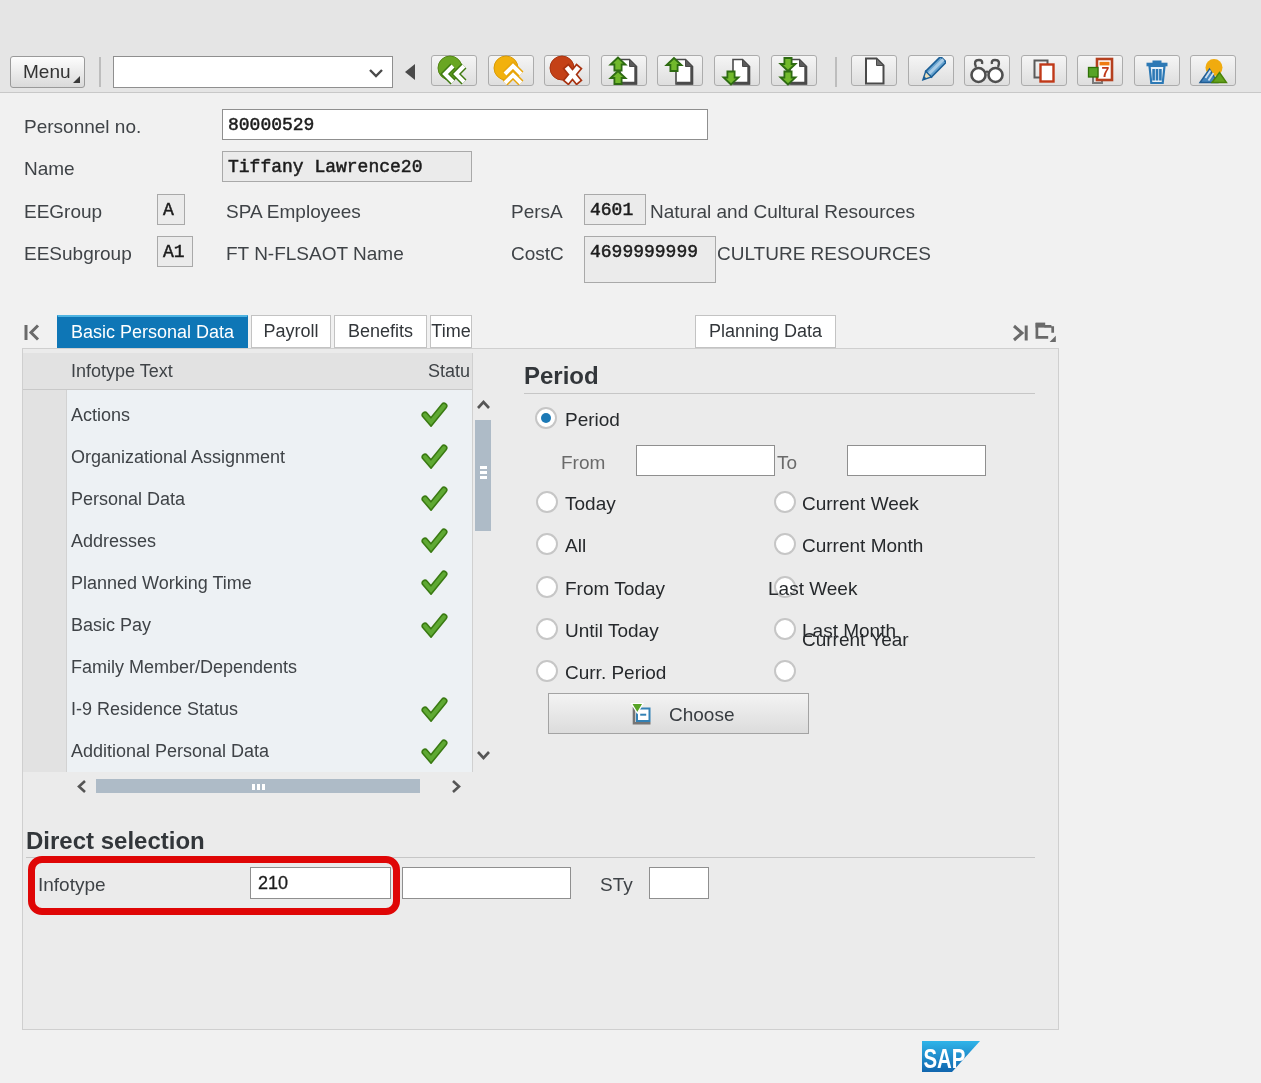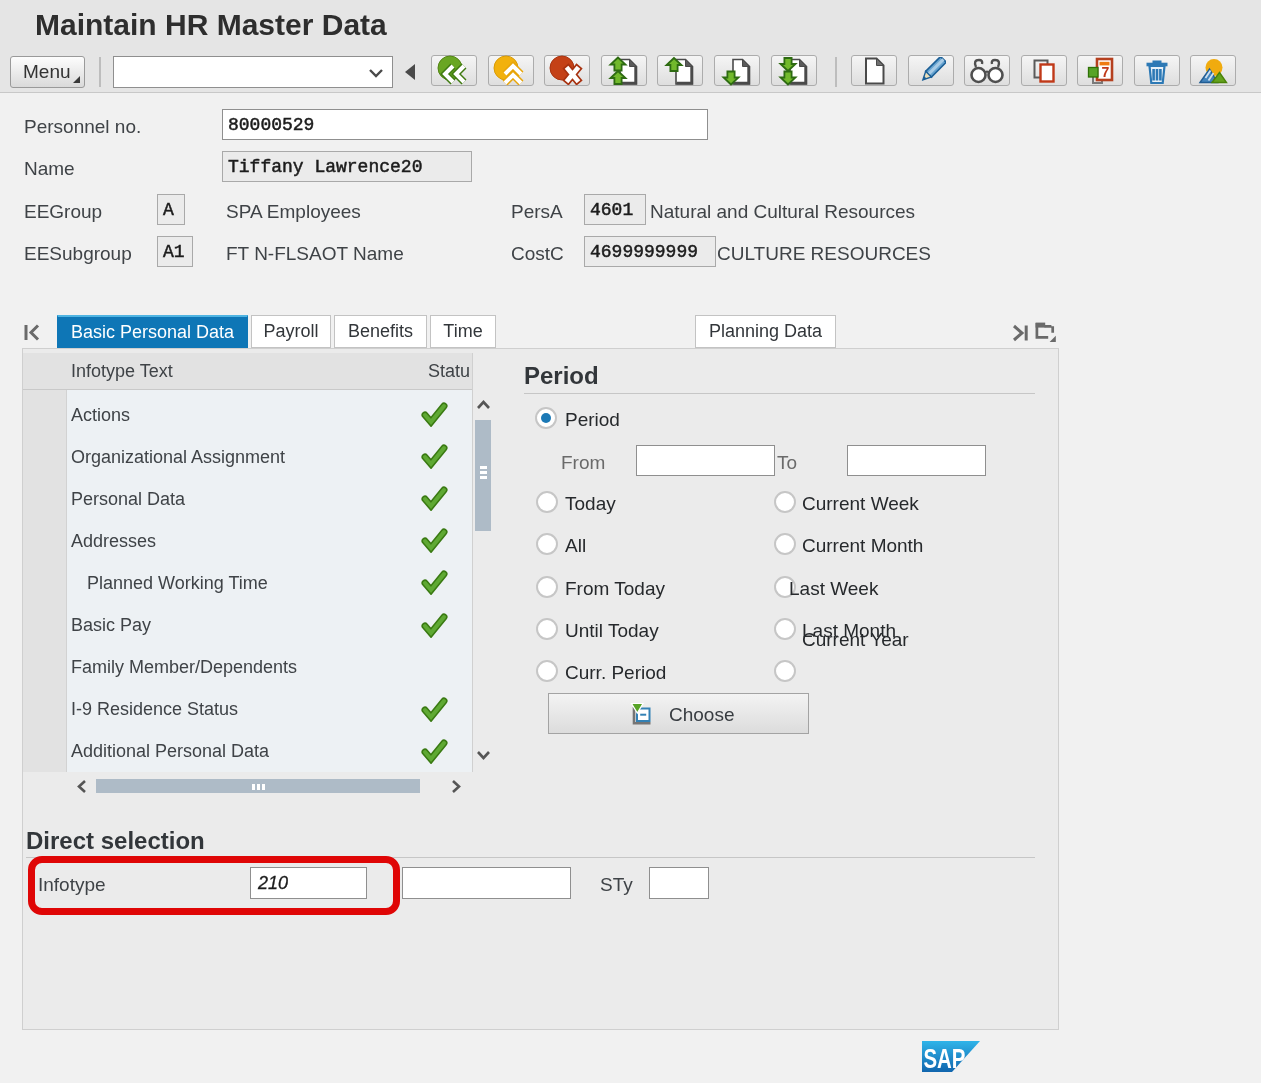--- a/index.html
+++ b/index.html
@@ -16,21 +16,20 @@
 .tab { position:absolute; top:315px; height:33px; background:#fff; border:1px solid #c3c3c3; color:#32363a; font-size:18px; text-align:center; line-height:31px; }
 .radio { position:absolute; width:22px; height:22px; border-radius:50%; background:#fff; border:2px solid #c6c6c6; }
 .radio.sel::after { content:""; position:absolute; left:4px; top:4px; width:10px; height:10px; border-radius:50%; background:#1b79b6; }
 .rlbl { position:absolute; font-size:19px; color:#26292c; white-space:nowrap; }
 </style>
 </head>
 <body>
 <div id="page">
 
   <div class="abs" style="left:0;top:0;width:1261px;height:93px;background:#e5e5e5;border-bottom:1px solid #c8c8c8;"></div>
-  <div class="abs" style="left:35px;top:8px;font-size:30px;font-weight:bold;color:#2e2e2e;">Maintain HR Master Data</div>
 
   <div class="abs" style="left:10px;top:56px;width:75px;height:32px;background:linear-gradient(#fdfdfd,#dadada);border:1px solid #9a9a9a;border-radius:3px;font-size:19px;color:#333;text-align:left;padding-left:12px;line-height:30px;">Menu
     <span style="position:absolute;right:4px;bottom:4px;width:0;height:0;border-left:7px solid transparent;border-bottom:7px solid #3a3a3a;"></span>
   </div>
   <div class="abs" style="left:99px;top:57px;width:2px;height:30px;background:#bdbdbd;"></div>
   <div class="abs" style="left:113px;top:56px;width:280px;height:32px;background:#fff;border:1px solid #8f8f8f;">
     <svg class="abs" style="right:8px;top:10px;" width="16" height="12" viewBox="0 0 16 12">
         <polyline points="2,3 8,9 14,3" fill="none" stroke="#4a4a4a" stroke-width="2.4"></polyline>
       </svg>
   </div>
@@ -161,31 +160,31 @@
   <div class="lbl9" style="left:24px;top:201px;">EEGroup</div>
   <div class="inp inpro" style="left:157px;top:194px;width:28px;height:31px;">A</div>
   <div class="lbl9" style="left:226px;top:201px;">SPA Employees</div>
   <div class="lbl9" style="left:511px;top:201px;">PersA</div>
   <div class="inp inpro" style="left:584px;top:194px;width:62px;height:31px;">4601</div>
   <div class="lbl9" style="left:650px;top:201px;">Natural and Cultural Resources</div>
   <div class="lbl9" style="left:24px;top:243px;">EESubgroup</div>
   <div class="inp inpro" style="left:157px;top:236px;width:36px;height:31px;">A1</div>
   <div class="lbl9" style="left:226px;top:243px;">FT N-FLSAOT Name</div>
   <div class="lbl9" style="left:511px;top:243px;">CostC</div>
-  <div class="inp inpro" style="left:584px;top:236px;width:132px;height:31px;">4699999999</div>
+  <div class="inp inpro" style="left:584px;top:236px;width:132px;height:47px;">4699999999</div>
   <div class="lbl9" style="left:717px;top:243px;">CULTURE RESOURCES</div>
 
   <svg class="abs" style="left:24px;top:324px;" width="18" height="17" viewBox="0 0 18 17">
     <path d="M2,1 v15" stroke="#6a6a6a" stroke-width="3"></path>
     <polyline points="14,1.5 7,8.5 14,15.5" fill="none" stroke="#6a6a6a" stroke-width="3"></polyline>
   </svg>
   <div class="tab" style="left:57px;width:191px;background:#0e76b6;border-color:#0e76b6;color:#fff;border-top:2px solid #4fb4e2;">Basic Personal Data</div>
   <div class="tab" style="left:251px;width:80px;">Payroll</div>
   <div class="tab" style="left:334px;width:93px;">Benefits</div>
-  <div class="tab" style="left:430px;width:66px;">Time</div>
+  <div class="tab" style="left:430px;width:42px;">Time</div>
   <div class="tab" style="left:695px;width:141px;">Planning Data</div>
   <svg class="abs" style="left:1011px;top:324px;" width="17" height="18" viewBox="0 0 17 18">
     <polyline points="3,2 11,9 3,16" fill="none" stroke="#6a6a6a" stroke-width="3"></polyline>
     <path d="M15.2,1.5 v15" stroke="#6a6a6a" stroke-width="3"></path>
   </svg>
   <svg class="abs" style="left:1035px;top:322px;" width="22" height="21" viewBox="0 0 22 21">
     <rect x="0.6" y="0.6" width="9.6" height="5" fill="#6a6a6a"></rect>
     <path d="M1.9,1 V16.7 M0.6,15.4 H13.2 M9.6,4.3 H16.4 M17.7,4.3 V10.8" stroke="#6a6a6a" stroke-width="2.7" fill="none"></path>
     <path d="M20.8,20 H14.6 L20.8,13.8 Z" fill="#6a6a6a"></path>
   </svg>
@@ -211,21 +210,21 @@
   <div class="lbl" style="left:71px;top:488.7px;">Personal Data</div>
   <svg class="abs" style="left:421px;top:486.2px;" width="27" height="25" viewBox="0 0 27 25">
         <path d="M4,13 L10,20 L23,4" fill="none" stroke="#3a7a12" stroke-width="7" stroke-linecap="round"></path>
         <path d="M4,13 L10,20 L23,4" fill="none" stroke="#5fa933" stroke-width="4" stroke-linecap="round"></path>
       </svg>
   <div class="lbl" style="left:71px;top:530.8px;">Addresses</div>
   <svg class="abs" style="left:421px;top:528.3px;" width="27" height="25" viewBox="0 0 27 25">
         <path d="M4,13 L10,20 L23,4" fill="none" stroke="#3a7a12" stroke-width="7" stroke-linecap="round"></path>
         <path d="M4,13 L10,20 L23,4" fill="none" stroke="#5fa933" stroke-width="4" stroke-linecap="round"></path>
       </svg>
-  <div class="lbl" style="left:71px;top:572.9px;margin-left:16px;">Planned Working Time</div>
+  <div class="lbl" style="left:71px;top:572.9px;">Planned Working Time</div>
   <svg class="abs" style="left:421px;top:570.4px;" width="27" height="25" viewBox="0 0 27 25">
         <path d="M4,13 L10,20 L23,4" fill="none" stroke="#3a7a12" stroke-width="7" stroke-linecap="round"></path>
         <path d="M4,13 L10,20 L23,4" fill="none" stroke="#5fa933" stroke-width="4" stroke-linecap="round"></path>
       </svg>
   <div class="lbl" style="left:71px;top:615.0px;">Basic Pay</div>
   <svg class="abs" style="left:421px;top:612.5px;" width="27" height="25" viewBox="0 0 27 25">
         <path d="M4,13 L10,20 L23,4" fill="none" stroke="#3a7a12" stroke-width="7" stroke-linecap="round"></path>
         <path d="M4,13 L10,20 L23,4" fill="none" stroke="#5fa933" stroke-width="4" stroke-linecap="round"></path>
       </svg>
   <div class="lbl" style="left:71px;top:657.1px;">Family Member/Dependents</div>
@@ -277,21 +276,21 @@
   <div class="rlbl" style="left:565px;top:493.0px;">Today</div>
   <div class="radio" style="left:774px;top:491.0px;"></div>
   <div class="rlbl" style="left:802px;top:493.0px;">Current Week</div>
   <div class="radio" style="left:535.5px;top:533.3px;"></div>
   <div class="rlbl" style="left:565px;top:535.3px;">All</div>
   <div class="radio" style="left:774px;top:533.3px;"></div>
   <div class="rlbl" style="left:802px;top:535.3px;">Current Month</div>
   <div class="radio" style="left:535.5px;top:575.6px;"></div>
   <div class="rlbl" style="left:565px;top:577.6px;">From Today</div>
   <div class="radio" style="left:774px;top:575.6px;"></div>
-  <div class="rlbl" style="left:789px;top:577.6px;text-align:center;">Last Week</div>
+  <div class="rlbl" style="left:768px;top:577.6px;text-align:center;">Last Week</div>
   <div class="radio" style="left:535.5px;top:617.9px;"></div>
   <div class="rlbl" style="left:565px;top:619.9px;">Until Today</div>
   <div class="radio" style="left:774px;top:617.9px;"></div>
   <div class="rlbl" style="left:802px;top:619.9px;">Last Month</div>
   <div class="radio" style="left:535.5px;top:660.2px;"></div>
   <div class="rlbl" style="left:565px;top:662.2px;">Curr. Period</div>
   <div class="radio" style="left:774px;top:660.2px;"></div>
   <div class="rlbl" style="left:802px;top:629px;">Current Year</div>
   </div>
   <div class="abs" style="left:548px;top:693px;width:261px;height:41px;background:linear-gradient(#f3f3f3,#dcdcdc);border:1px solid #a3a3a3;">
@@ -300,21 +299,21 @@
       <rect x="7" y="6.5" width="12.5" height="12.5" fill="#fff" stroke="#3381b5" stroke-width="2"></rect>
       <path d="M10.2,12.7 h6" stroke="#3381b5" stroke-width="2"></path>
       <path d="M1.5,1.5 h11.5 l-5.7,9.5 z" fill="#57a327" stroke="#fff" stroke-width="1.2"></path>
     </svg>
     <span class="abs" style="left:120px;top:10px;font-size:19px;color:#383c41;">Choose</span>
   </div>
 
   <div class="abs" style="left:26px;top:827px;font-size:24px;font-weight:bold;color:#32363a;">Direct selection</div>
   <div class="abs" style="left:26px;top:857px;width:1009px;height:1px;background:#c6c6c6;"></div>
   <div class="lbl9" style="left:38px;top:874px;">Infotype</div>
-  <div class="inp inps" style="left:250px;top:867px;width:117px;height:32px;font-style:italic;">210</div>
+  <div class="inp inps" style="left:250px;top:867px;width:141px;height:32px;">210</div>
   <div class="inp inps" style="left:402px;top:867px;width:169px;height:32px;"></div>
   <div class="lbl9" style="left:600px;top:874px;">STy</div>
   <div class="inp inps" style="left:649px;top:867px;width:60px;height:32px;"></div>
   <div class="abs" style="left:28px;top:856px;width:372px;height:59px;border:7px solid #df0606;border-radius:14px;"></div>
 
   <svg class="abs" style="left:922px;top:1041px;" width="58" height="31" viewBox="0 0 58 31">
     <defs>
         <linearGradient id="sapg" x1="0" y1="0" x2="0" y2="1">
       <stop offset="0" stop-color="#2fb4e9"></stop>
           <stop offset="1" stop-color="#1166ae"></stop>

